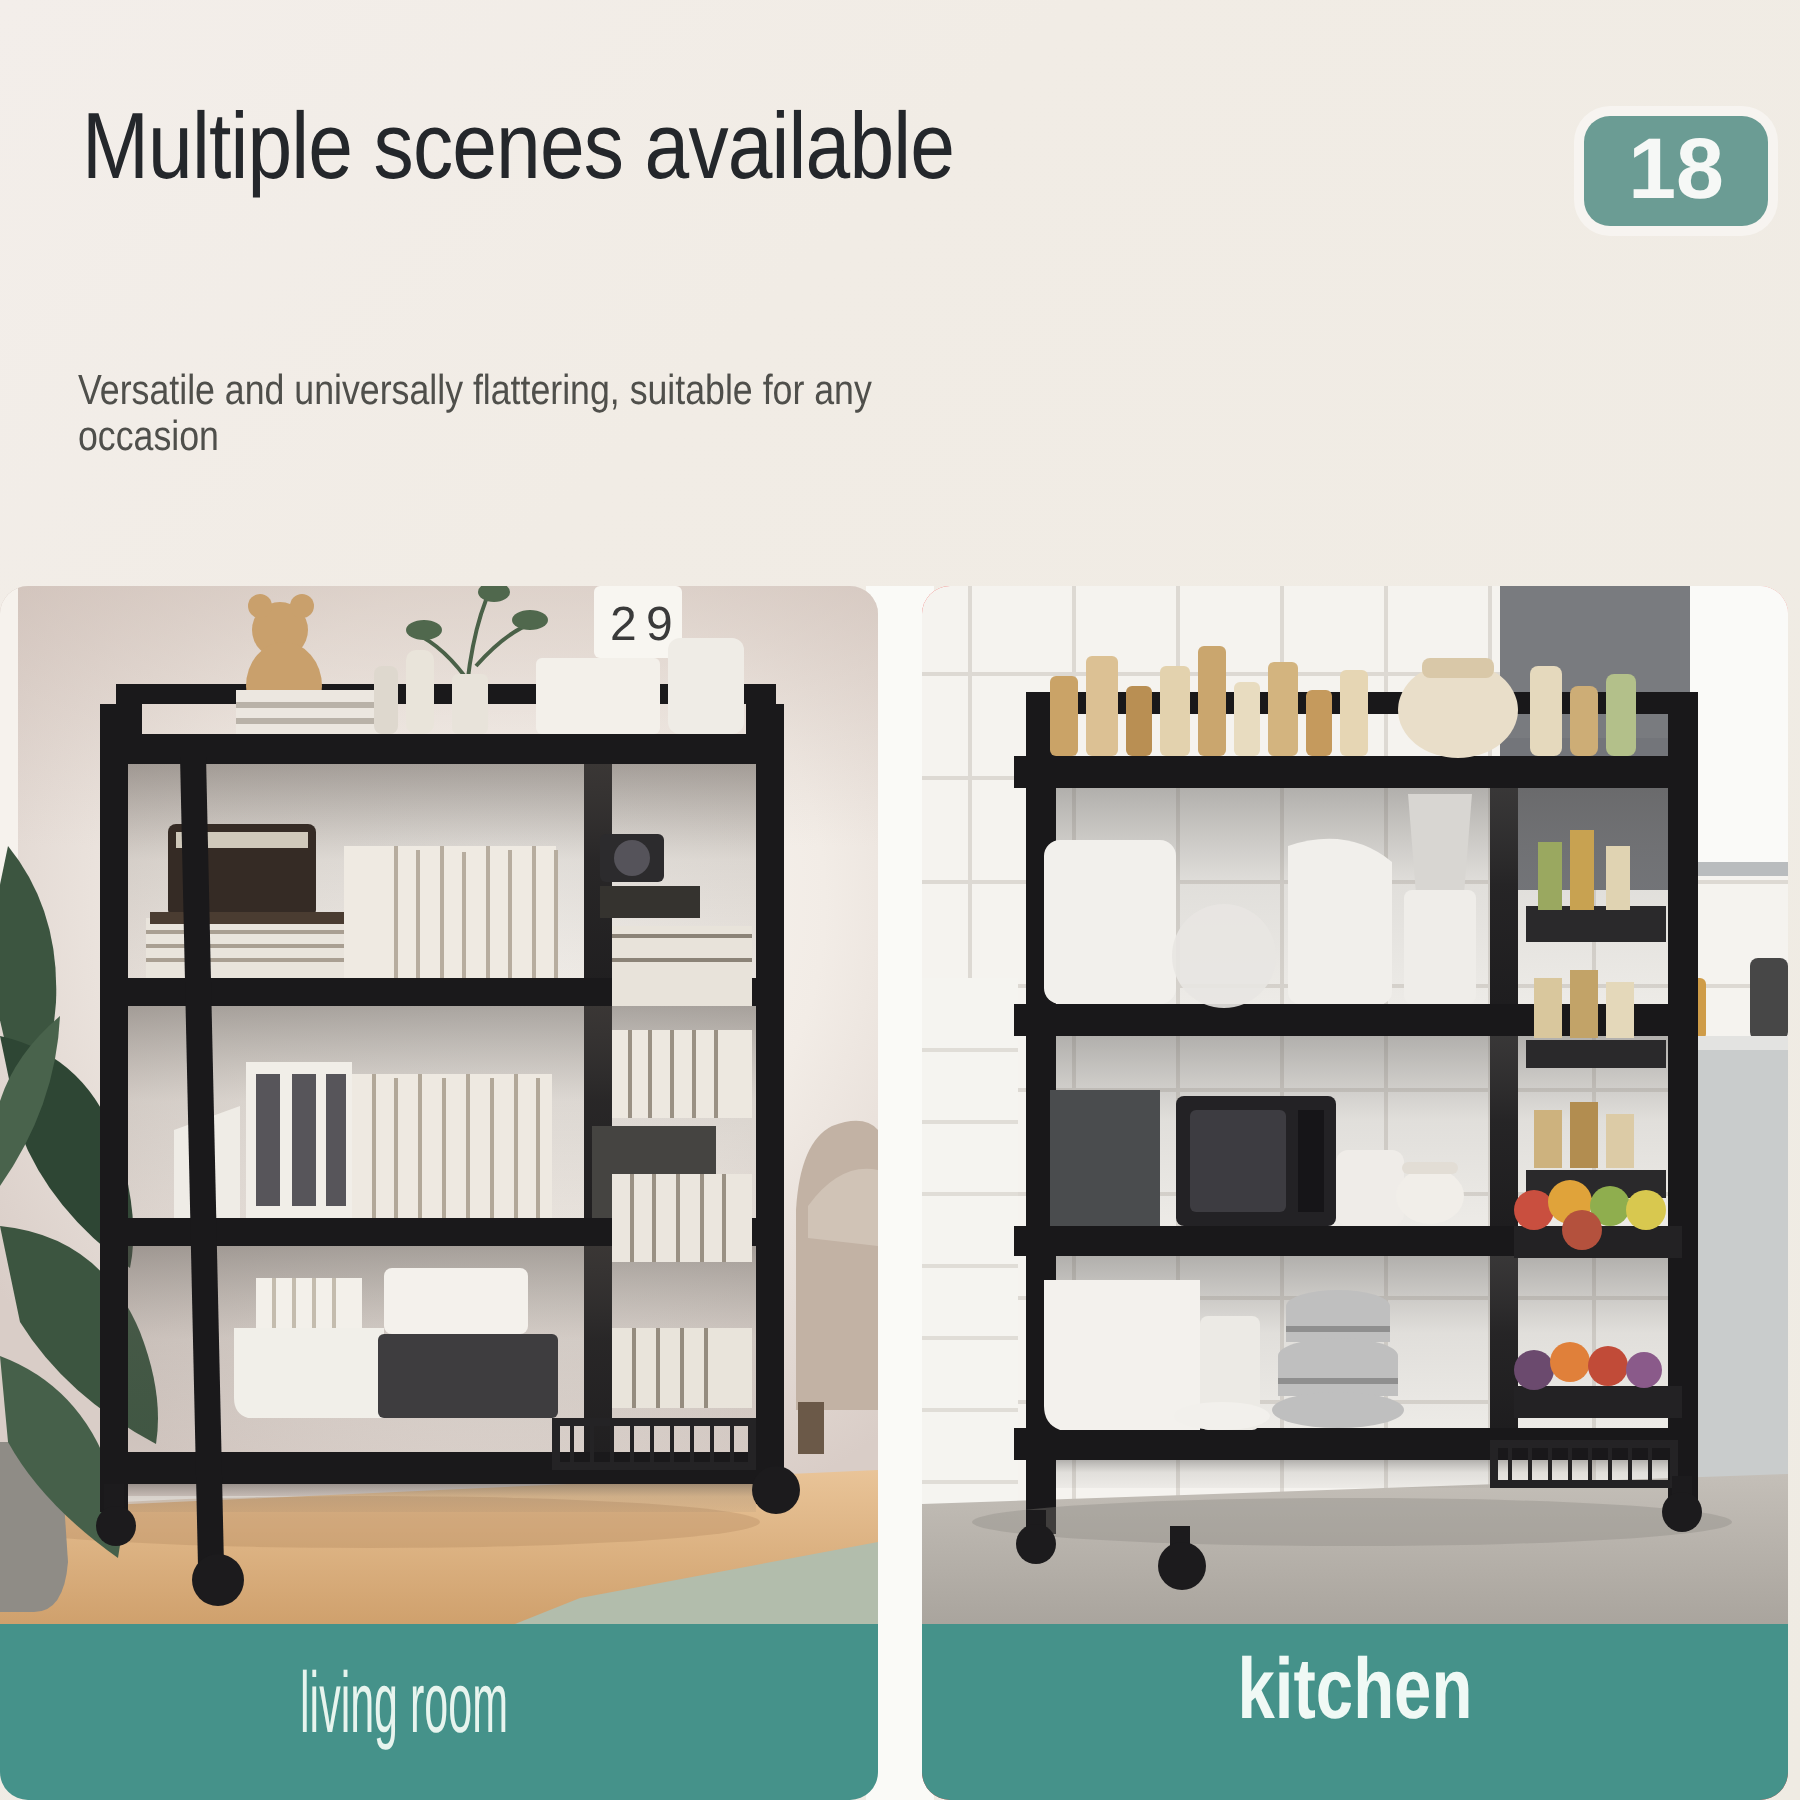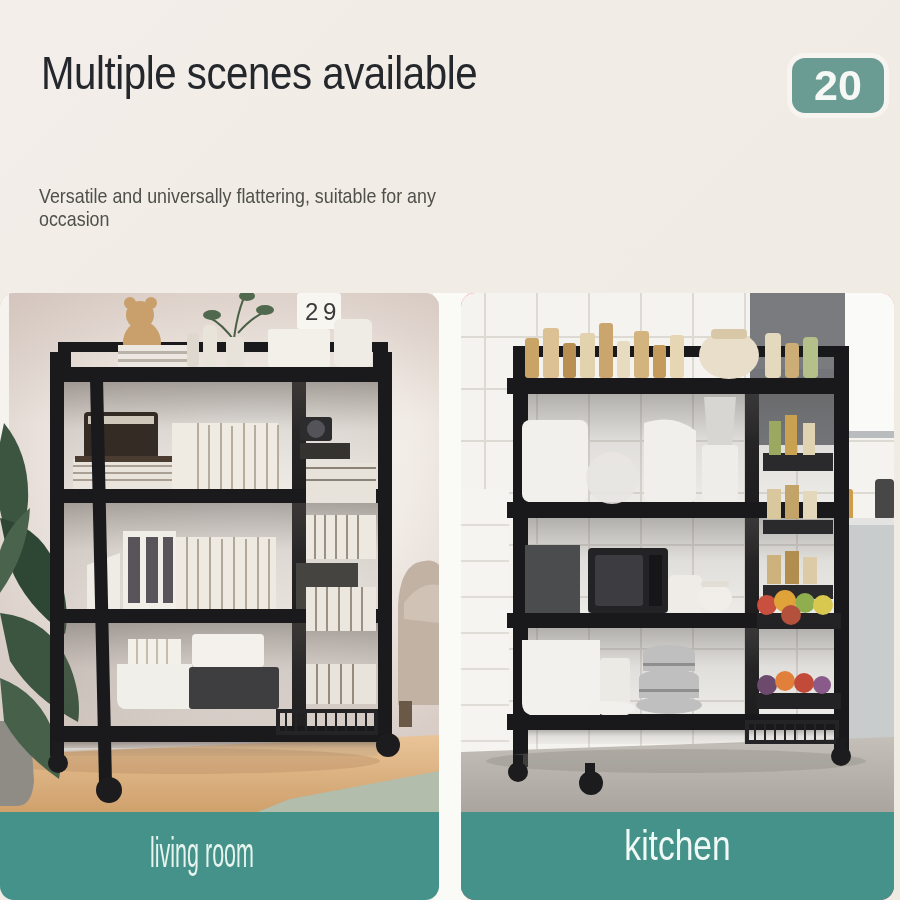--- a/index.html
+++ b/index.html
@@ -6,21 +6,21 @@
   body{width:900px;height:900px;overflow:hidden;position:relative;
        font-family:"Liberation Sans", sans-serif;
        background:linear-gradient(135deg,#f3eeea 0%,#f1ece5 30%,#efebe3 100%);}
   .abs{position:absolute;}
 </style>
 </head>
 <body>
 
 <div class="abs" id="title" style="left:41px;top:45px;font-size:47px;color:#24272b;letter-spacing:-0.5px;transform:scaleX(0.855);transform-origin:left top;white-space:nowrap;">Multiple scenes available</div>
 
-<div class="abs" id="badge" style="left:792px;top:58px;width:92px;height:55px;background:#6b9c94;border-radius:13px;box-shadow:0 0 0 5px rgba(255,255,255,0.45);color:#f6f8f6;font-weight:bold;font-size:43px;text-align:center;line-height:54px;">20</div>
+<div class="abs" id="badge" style="left:792px;top:58px;width:92px;height:55px;background:#6b9c94;border-radius:13px;box-shadow:0 0 0 5px rgba(255,255,255,0.45);color:#f6f8f6;font-weight:bold;font-size:43px;text-align:center;line-height:54px;">18</div>
 
 <div class="abs" id="subtitle" style="left:39px;top:184px;font-size:21px;color:#4f4f4b;line-height:23px;transform:scaleX(0.85);transform-origin:left top;white-space:nowrap;">Versatile and universally flattering, suitable for any<br>occasion</div>
 
 <div class="abs" style="left:433px;top:293px;width:34px;height:607px;background:#fafaf7;"></div>
 
 <div class="abs" id="card-left" style="left:0;top:293px;width:439px;height:607px;border-radius:14px;overflow:hidden;background:#efe9e3;">
 <svg width="439" height="607" viewBox="0 0 439 607">
   <defs>
     <radialGradient id="lwall" cx="58%" cy="35%" r="72%">
       <stop offset="0%" stop-color="#fcf9f5"></stop>
@@ -258,21 +258,21 @@
     <rect x="382" y="442" width="10" height="6"></rect>
         <circle cx="388" cy="452" r="12"></circle>
   </g>
 </svg>
 
 <div class="abs" style="left:0;top:519px;width:439px;height:88px;background:#45928a;"></div>
 
 <div class="abs" style="left:0;top:535px;width:404px;text-align:center;font-size:43px;color:#e7f4ee;transform:scaleX(0.50);transform-origin:center top;white-space:nowrap;">living room</div>
 </div>
 
-<div class="abs" id="card-right" style="left:461px;top:293px;width:433px;height:607px;border-radius:14px;overflow:hidden;background:#ef4444;">
+<div class="abs" id="card-right" style="left:461px;top:293px;width:433px;height:607px;border-radius:14px;overflow:hidden;background:#ef4444;font-weight:bold;">
 <svg width="433" height="607" viewBox="0 0 433 607">
 
   <rect x="0" y="0" width="433" height="475" fill="#f5f3ef"></rect>
   <g stroke="#ddd9d3" stroke-width="2">
     <path d="M0,44 H433 M0,96 H433 M0,148 H433 M0,200 H433 M0,252 H433 M0,304 H433 M0,356 H433 M0,408 H433 M0,460 H433"></path>
     <path d="M24,0 V475 M76,0 V475 M128,0 V475 M180,0 V475 M232,0 V475 M284,0 V475 M336,0 V475"></path>
   </g>
 
   <g>
         <rect x="0" y="196" width="48" height="279" fill="#f5f4f0"></rect>

